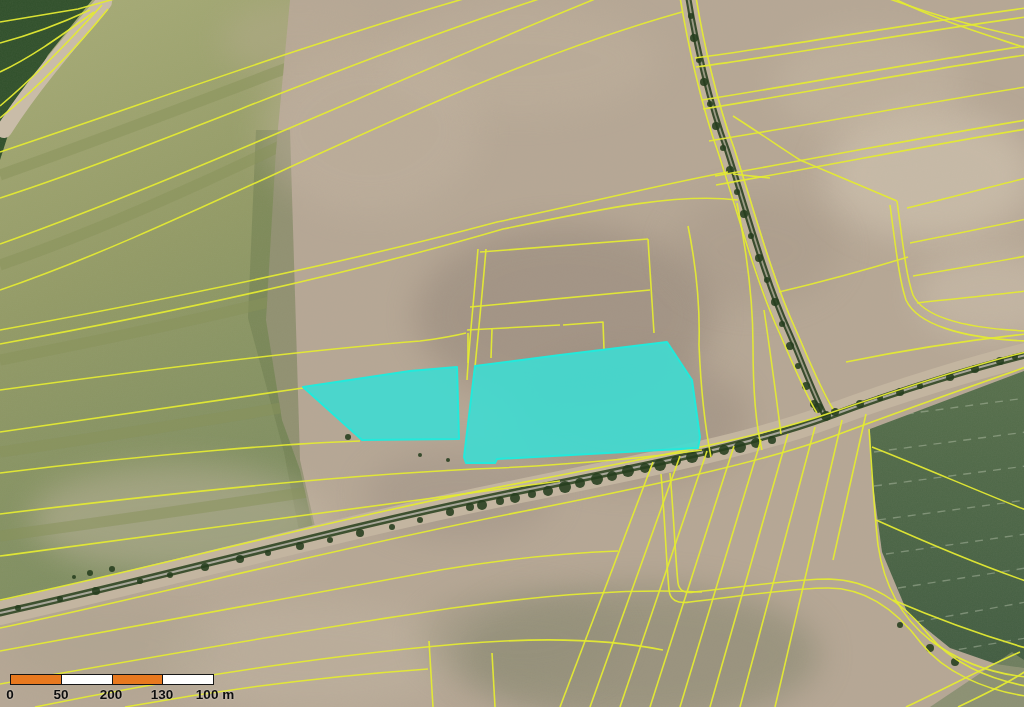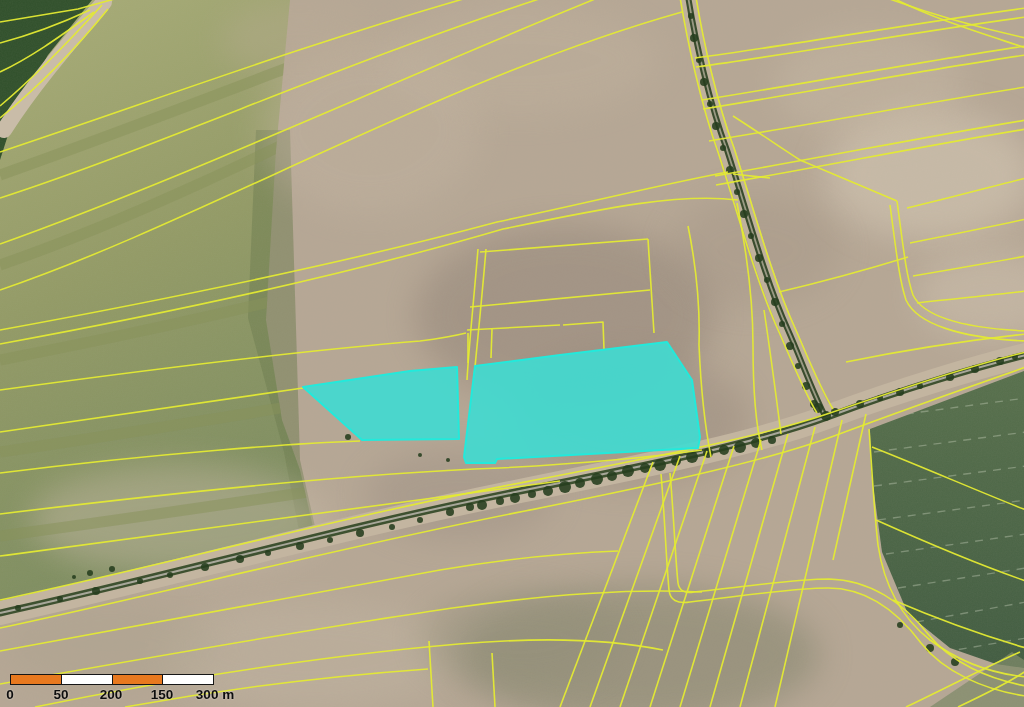--- a/index.html
+++ b/index.html
@@ -251,17 +251,17 @@
     <div class="bar" style="border-color: rgb(22, 22, 22);">
       <div class="seg" style="background: rgb(232, 121, 31); border-left-color: rgb(22, 22, 22);"></div>
       <div class="seg" style="background: rgb(255, 255, 255); border-left-color: rgb(22, 22, 22);"></div>
       <div class="seg" style="background: rgb(232, 121, 31); border-left-color: rgb(22, 22, 22);"></div>
       <div class="seg" style="background: rgb(255, 255, 255); border-left-color: rgb(22, 22, 22);"></div>
     </div>
     <div class="labels">
       <span style="left: 0px; color: rgb(14, 14, 14);">0</span>
       <span style="left: 51px; color: rgb(14, 14, 14); text-align: right;">50</span>
       <span style="left: 101px; color: rgb(14, 14, 14);">200</span>
-      <span style="left: 152px; color: rgb(14, 14, 14);">150</span>
-      <span style="left: 205px; color: rgb(14, 14, 14);">300 m</span>
+      <span style="left: 152px; color: rgb(14, 14, 14);">130</span>
+      <span style="left: 205px; color: rgb(14, 14, 14);">100 m</span>
     </div>
   </div>
 </div>
 
 </body></html>

